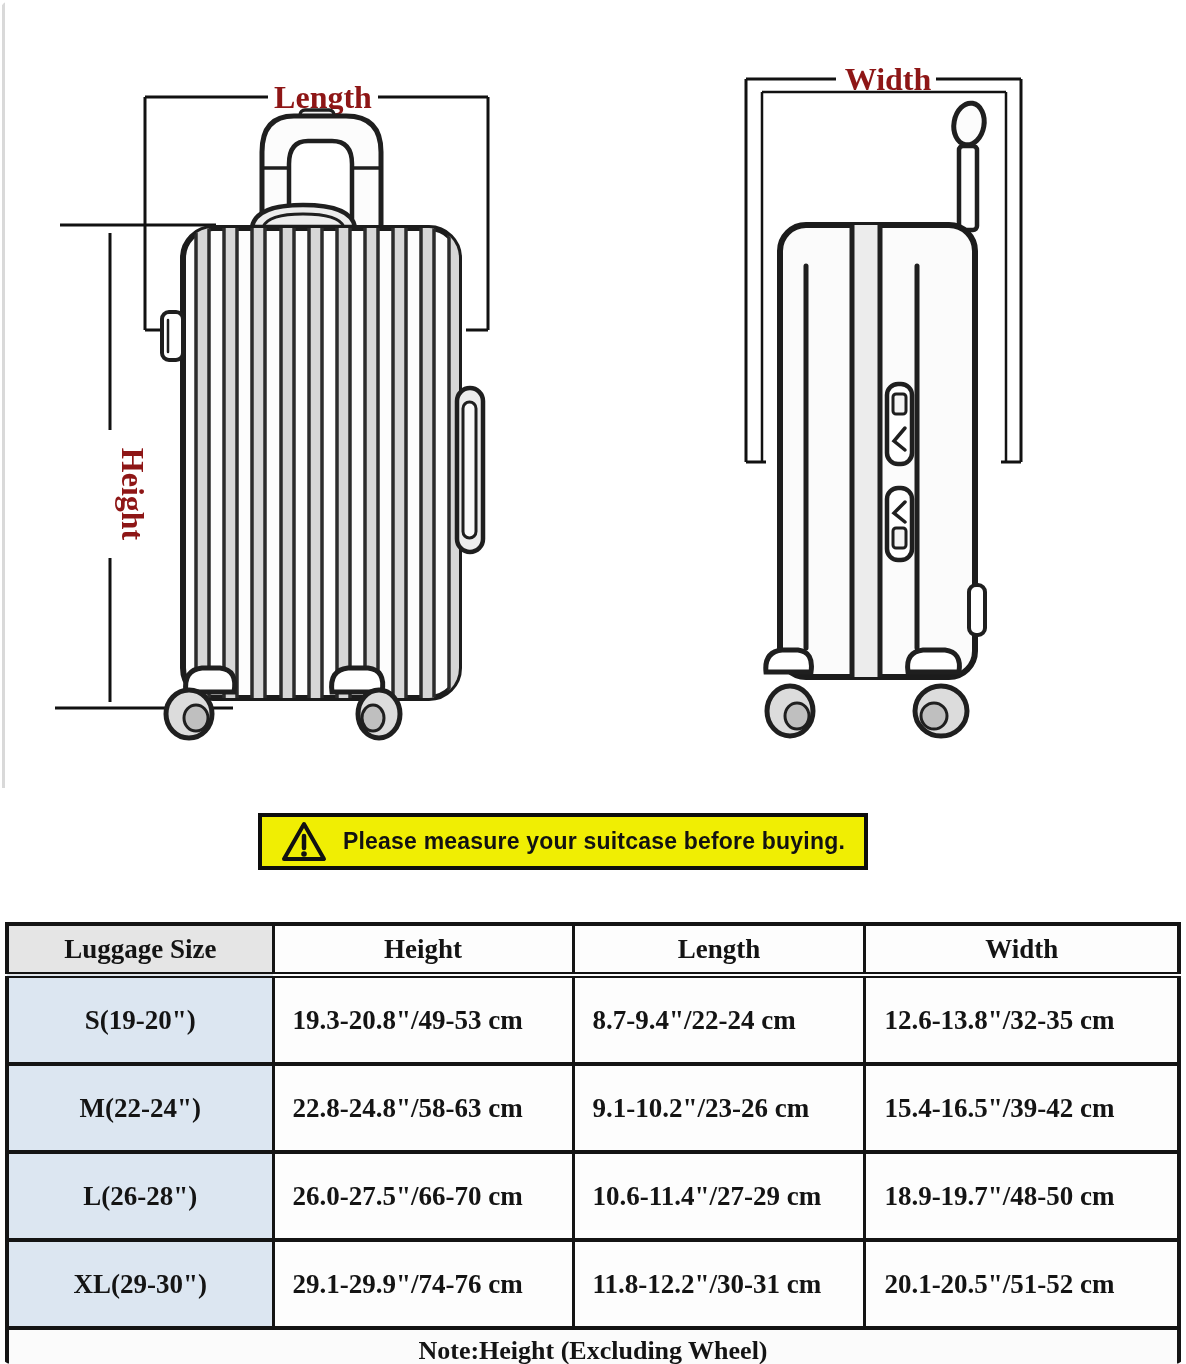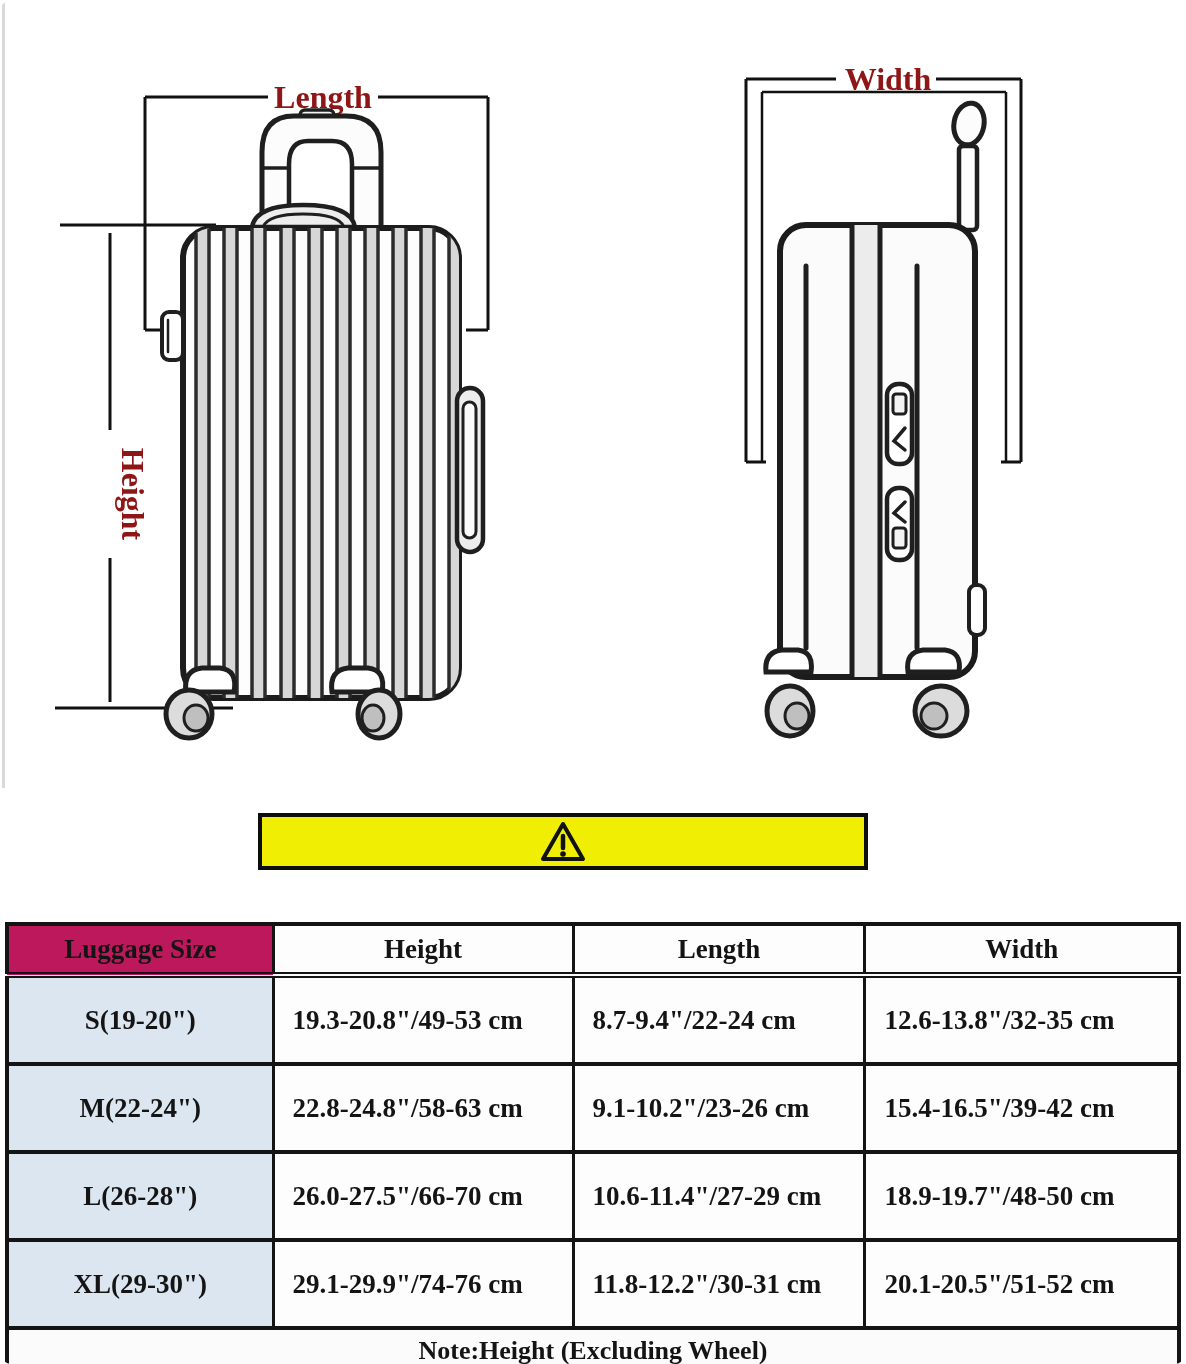--- a/index.html
+++ b/index.html
@@ -23,21 +23,21 @@
 
   
   #size-table{position:absolute;left:5px;top:922px;width:1176px;border-collapse:collapse;
      table-layout:fixed;background:#fdfdfd;border:4px solid #141414;}
   #size-table col.c1{width:22.7%;} #size-table col.c2{width:25.6%;}
   #size-table col.c3{width:24.9%;} #size-table col.c4{width:26.8%;}
   #size-table th,#size-table td{border:3px solid #141414;color:#141414;
      font-family:"Liberation Serif",serif;font-weight:bold;}
   #size-table th{height:44px;font-size:27px;text-align:center;background:#fdfdfd;
      border-bottom:6px double #141414;}
-  #size-table th.blue{background:#be185d;text-align:center;}
+  #size-table th.blue{background:#e5e5e5;text-align:center;}
   #size-table td{height:82px;font-size:27px;border-top-width:4px;border-bottom-width:4px;}
   #size-table td.size-cell{background:#dce6f1;text-align:center;}
   #size-table td.val-cell{text-align:left;padding-left:18px;background:#fdfdfd;}
   #size-table td.note-cell{height:40px;text-align:center;font-size:26px;background:#fbfbfb;}
 </style>
 </head>
 <body>
 
 <div id="page">
   <div id="edge-line"></div>
@@ -168,20 +168,21 @@
       </g>
     </g>
   </svg>
 
   <div id="warning-banner">
     <svg width="46" height="42" viewBox="0 0 46 42">
       <path d="M23 3 L43 38 H3 Z" fill="none" stroke="#111" stroke-width="4" stroke-linejoin="round"></path>
       <line x1="23" y1="15" x2="23" y2="27" stroke="#111" stroke-width="4.5" stroke-linecap="round"></line>
       <circle cx="23" cy="33" r="2.8" fill="#111"></circle>
     </svg>
+    <span id="warning-text">Please measure your suitcase before buying.</span>
   </div>
 
   <table id="size-table">
     <colgroup>
         <col class="c1">
         <col class="c2">
         <col class="c3">
         <col class="c4">
       </colgroup>
     <thead>

